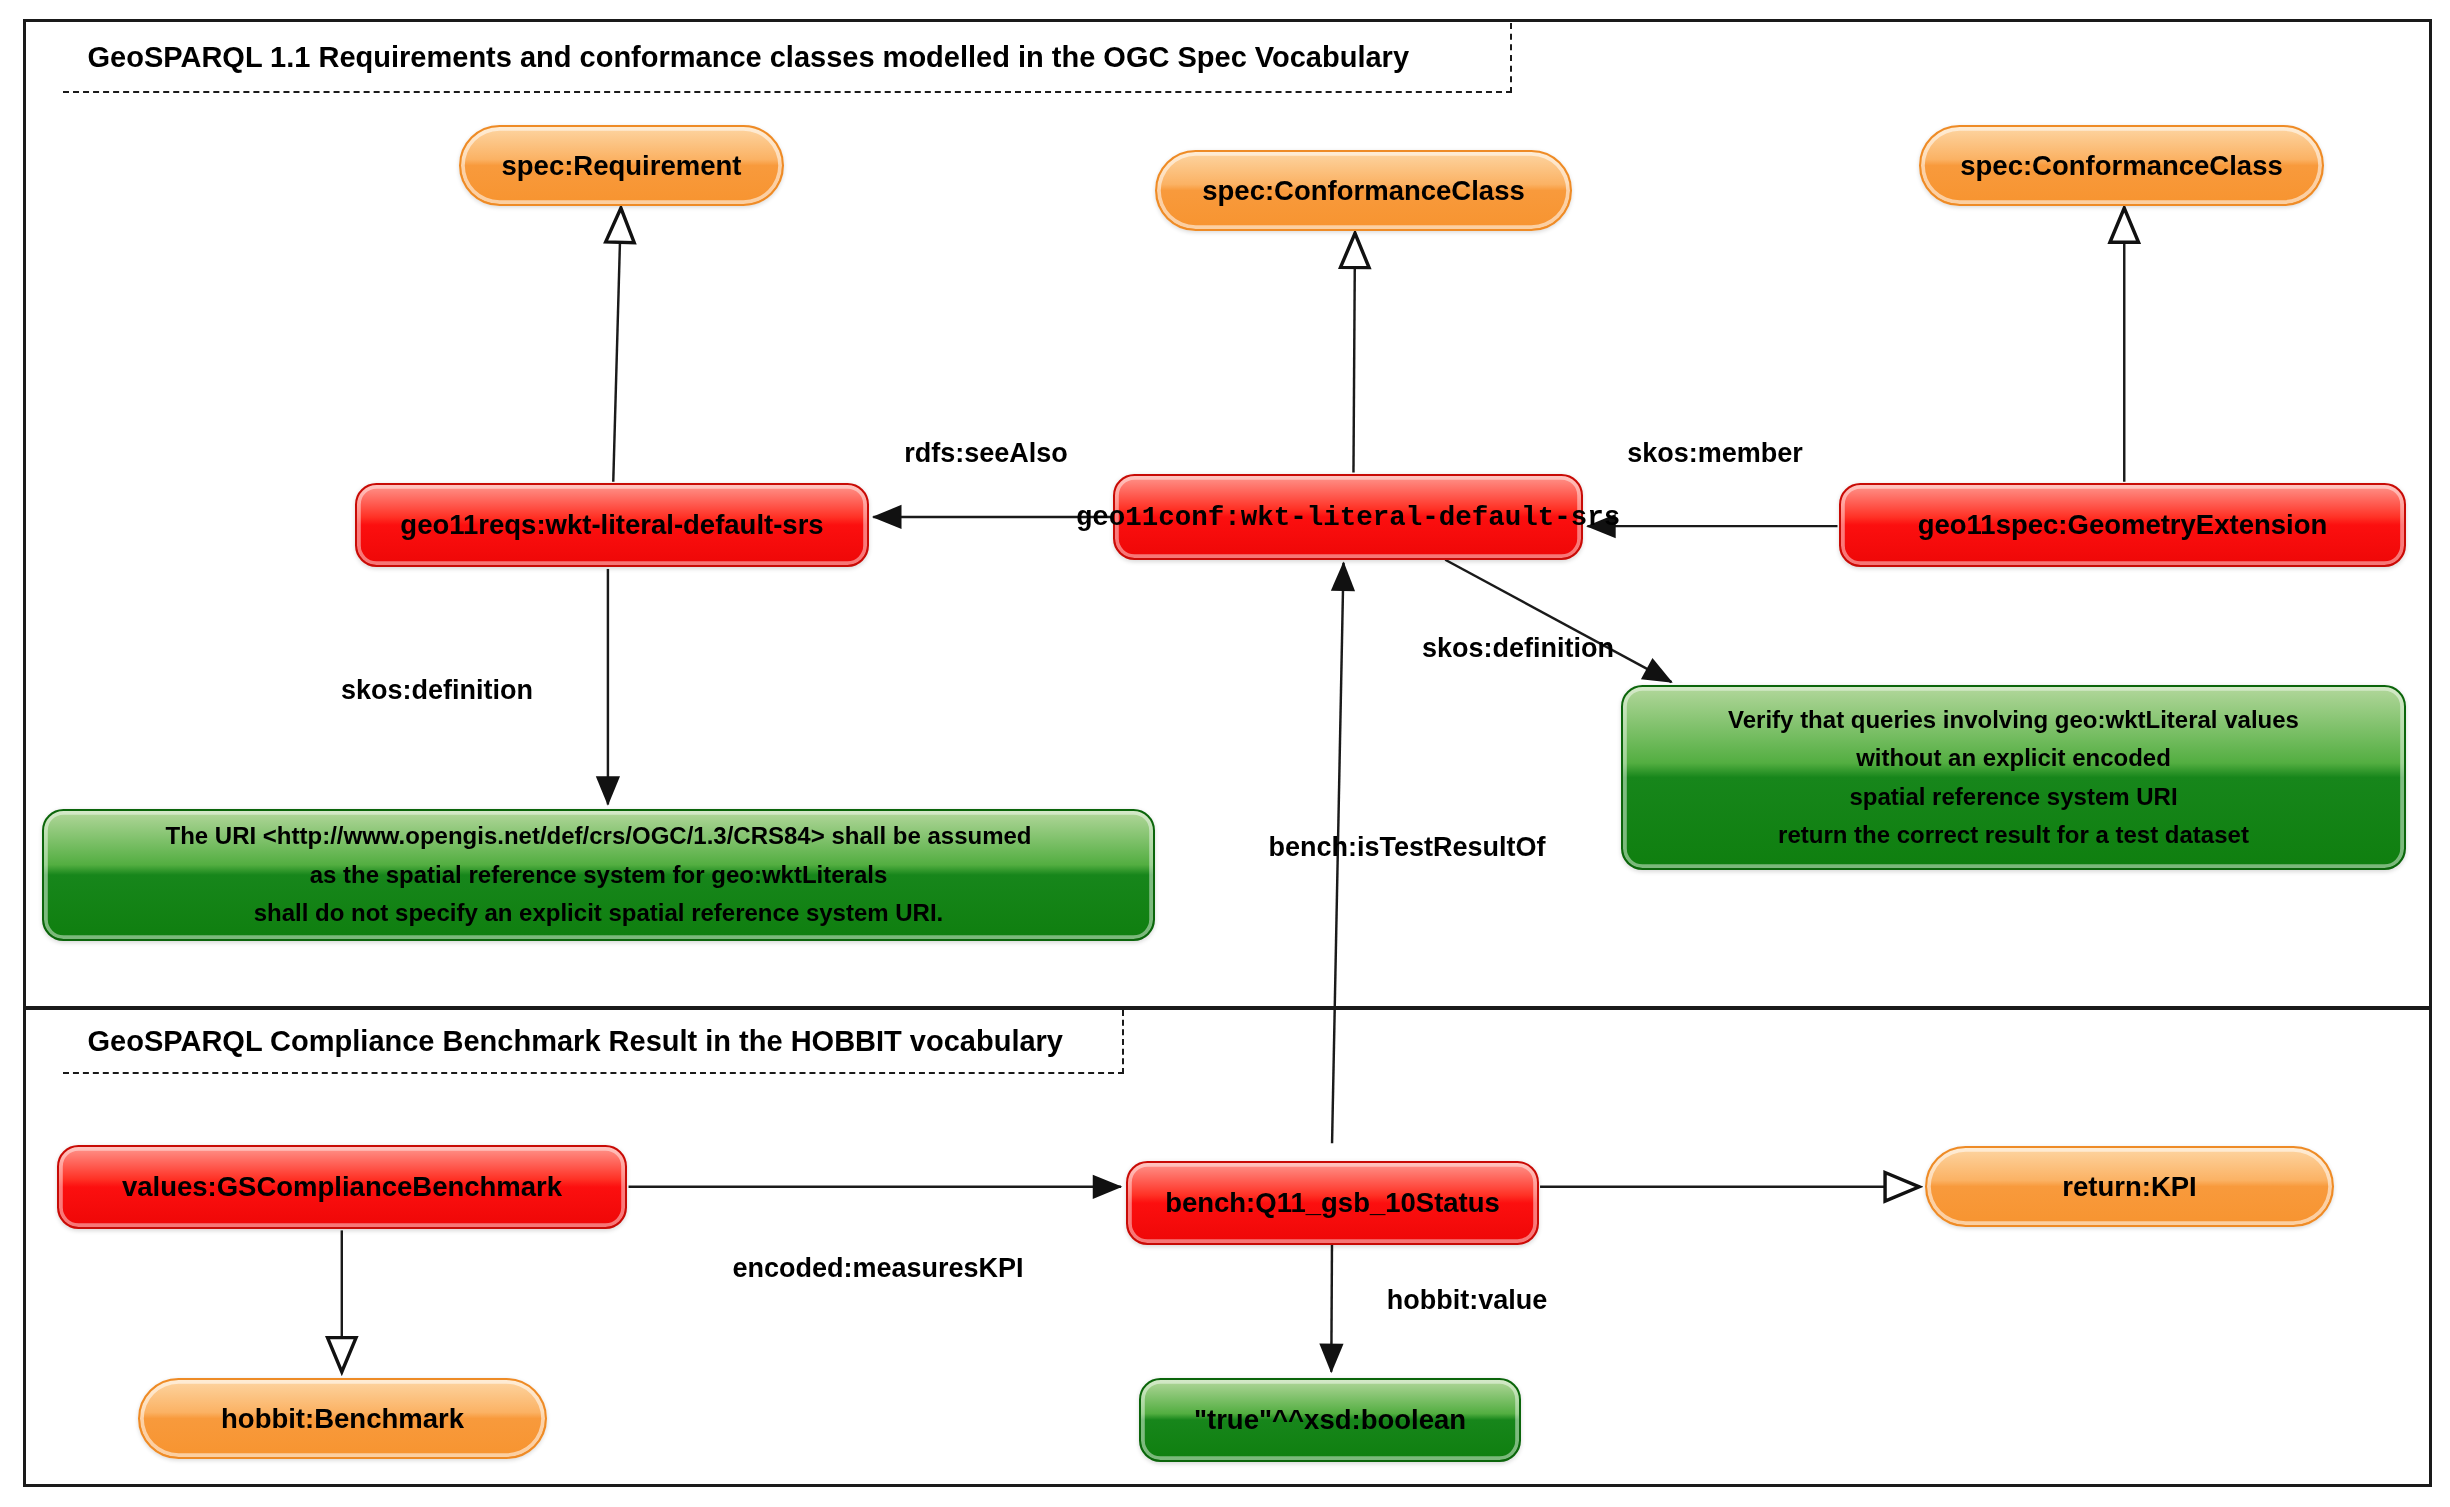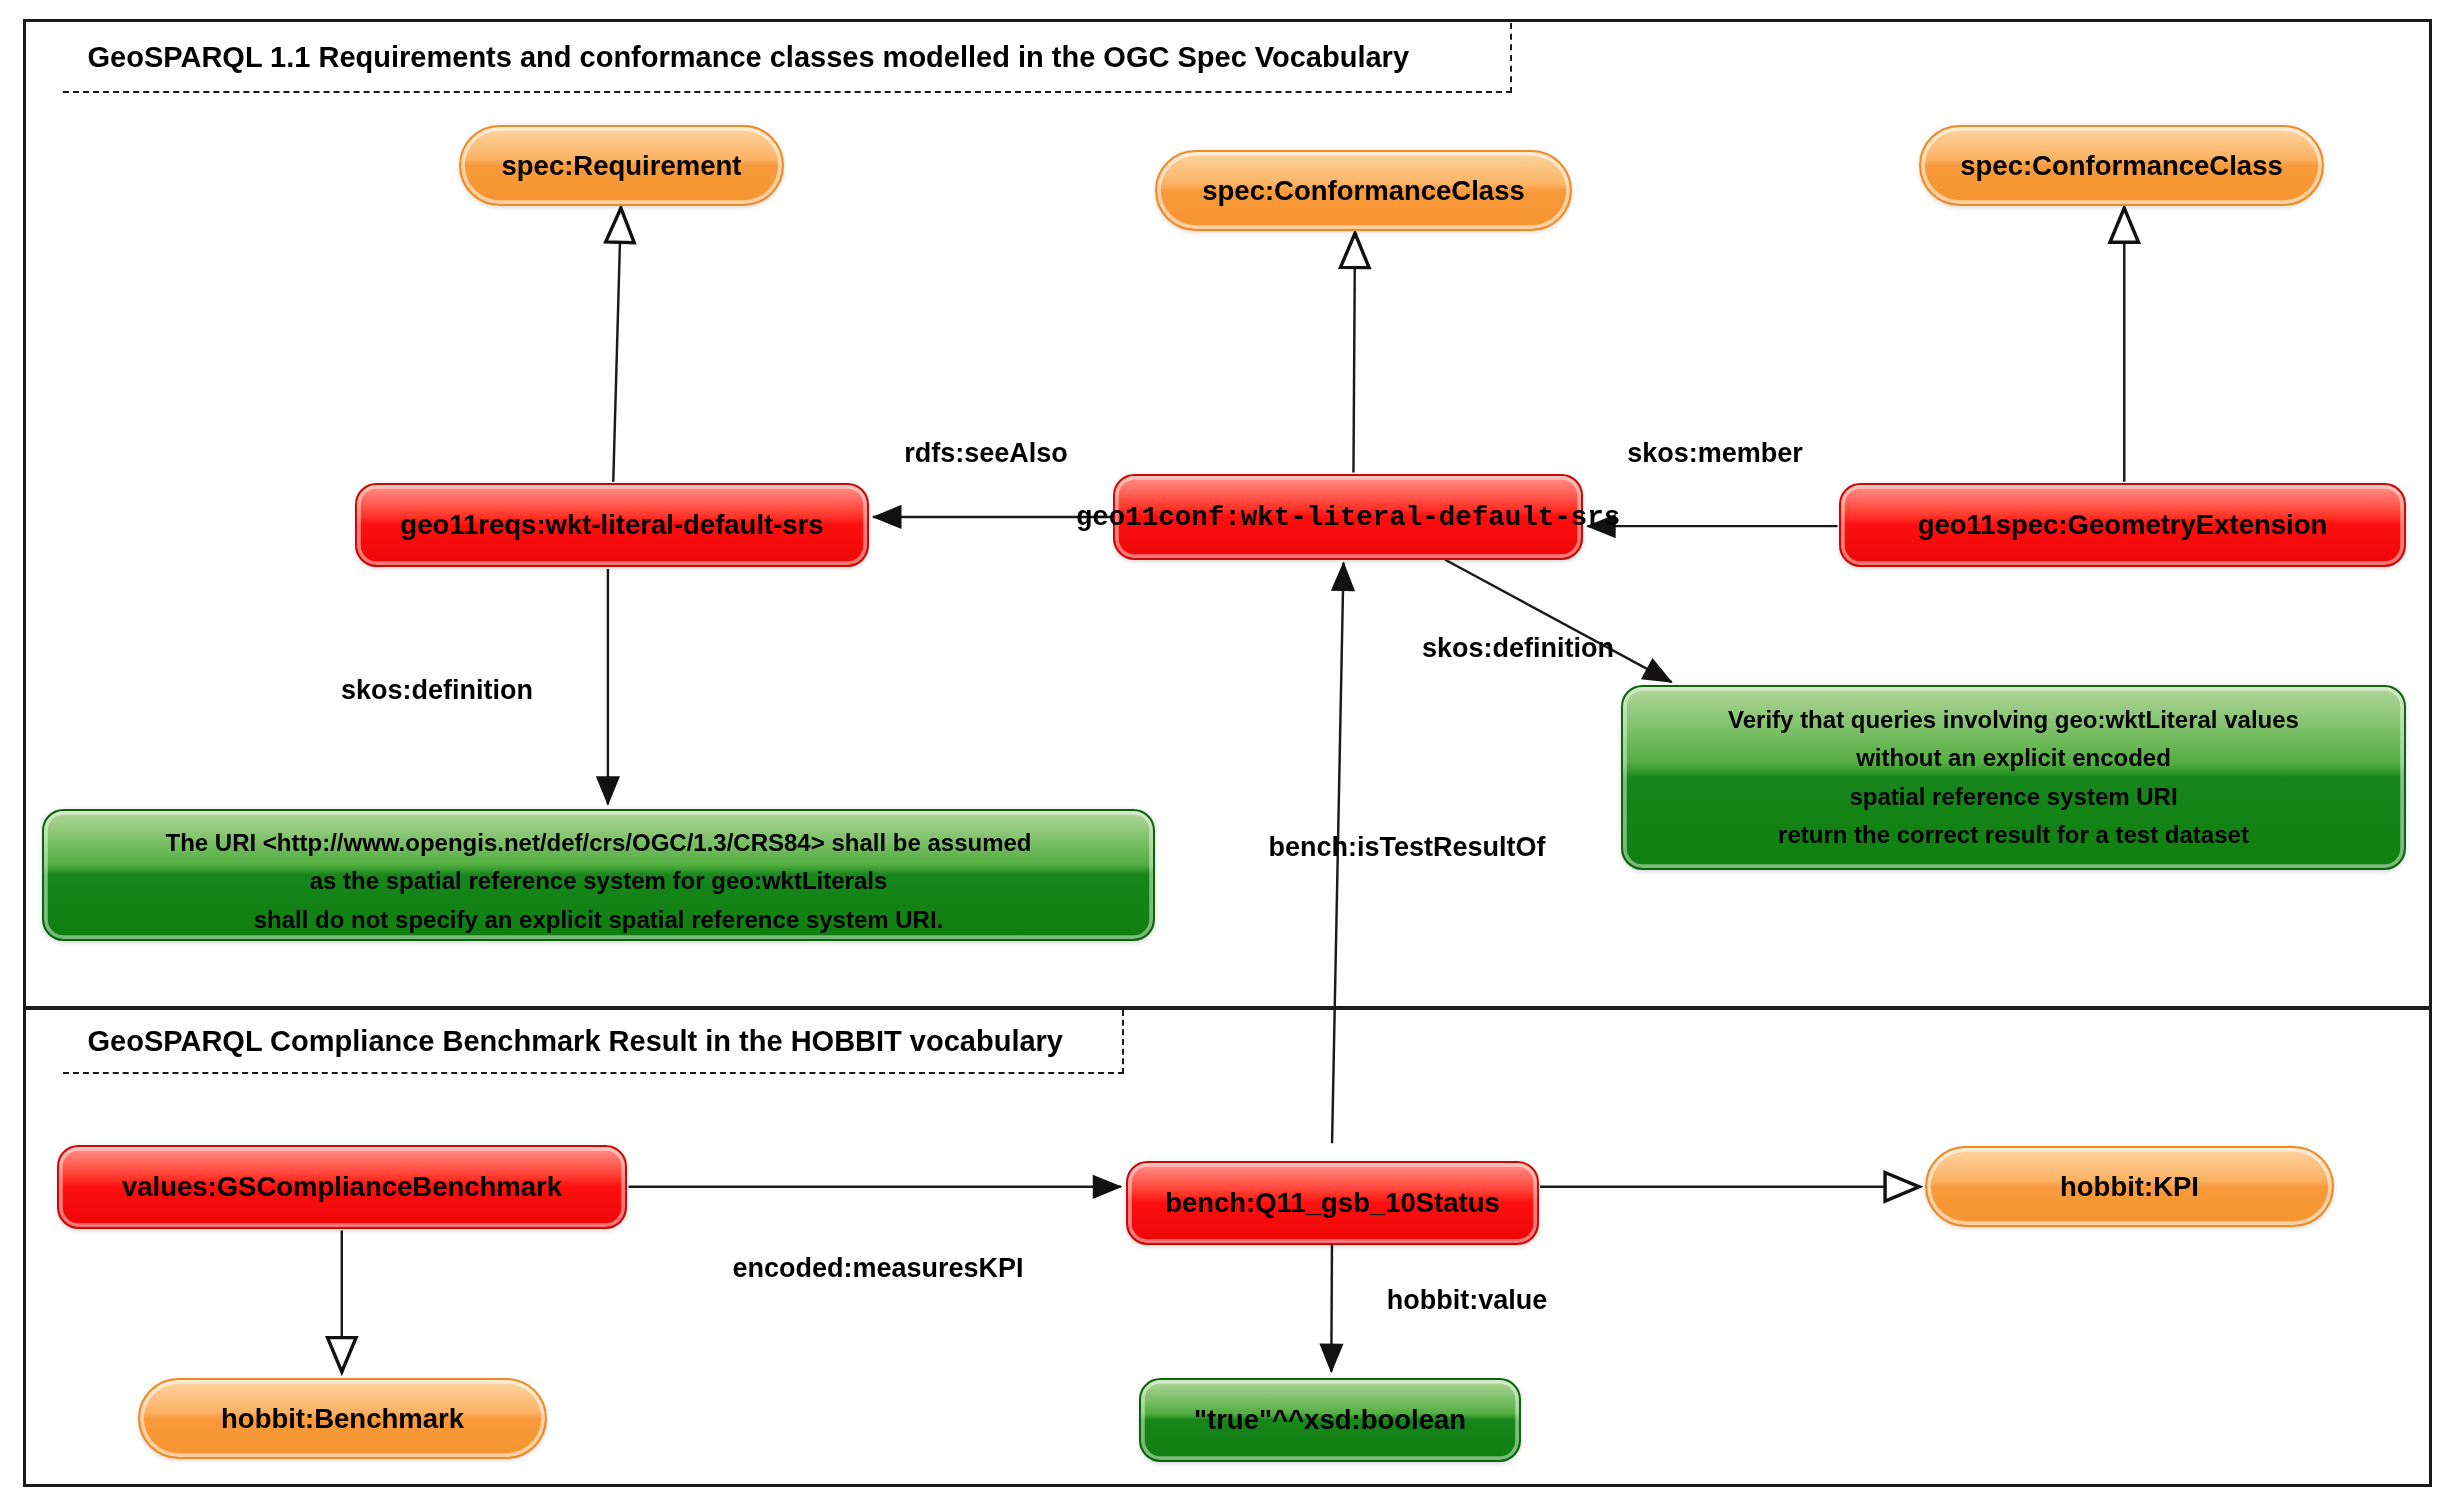--- a/index.html
+++ b/index.html
@@ -56,30 +56,30 @@
   </svg>
 
   <div class="frame"></div>
   <div class="divider"></div>
   <div class="titlebox t1">GeoSPARQL 1.1 Requirements and conformance classes modelled in the OGC Spec Vocabulary</div>
   <div class="titlebox t2">GeoSPARQL Compliance Benchmark Result in the HOBBIT vocabulary</div>
 
   <div class="node pill" style="left:459px;top:125px;width:325px;height:81px;">spec:Requirement</div>
   <div class="node pill" style="left:1155px;top:150px;width:417px;height:81px;">spec:ConformanceClass</div>
   <div class="node pill" style="left:1919px;top:125px;width:405px;height:81px;">spec:ConformanceClass</div>
-  <div class="node pill" style="left:1925px;top:1146px;width:409px;height:81px;">hobbit:KPI</div>
+  <div class="node pill" style="left:1925px;top:1146px;width:409px;height:81px;">return:KPI</div>
   <div class="node pill" style="left:138px;top:1378px;width:409px;height:81px;">hobbit:Benchmark</div>
 
   <div class="node red" style="left:355px;top:483px;width:514px;height:84px;">geo11reqs:wkt-literal-default-srs</div>
   <div class="node red" style="left:1113px;top:474px;width:470px;height:86px;font-family:Liberation Mono, monospace;">geo11conf:wkt-literal-default-srs</div>
   <div class="node red" style="left:1839px;top:483px;width:567px;height:84px;">geo11spec:GeometryExtension</div>
   <div class="node red" style="left:57px;top:1145px;width:570px;height:84px;">values:GSComplianceBenchmark</div>
   <div class="node red" style="left:1126px;top:1145px;width:413px;height:84px;margin-top:16px;">bench:Q11_gsb_10Status</div>
 
-  <div class="node green multiline" style="left:42px;top:809px;width:1113px;height:132px;justify-content:flex-end;">
+  <div class="node green multiline" style="left:42px;top:809px;width:1113px;height:132px;">
     <div>The URI &lt;http://www.opengis.net/def/crs/OGC/1.3/CRS84&gt; shall be assumed</div>
     <div>as the spatial reference system for geo:wktLiterals</div>
     <div>shall do not specify an explicit spatial reference system URI.</div>
   </div>
   <div class="node green multiline" style="left:1621px;top:685px;width:785px;height:185px;">
     <div>Verify that queries involving geo:wktLiteral values</div>
     <div>without an explicit encoded</div>
     <div>spatial reference system URI</div>
     <div>return the correct result for a test dataset</div>
   </div>

